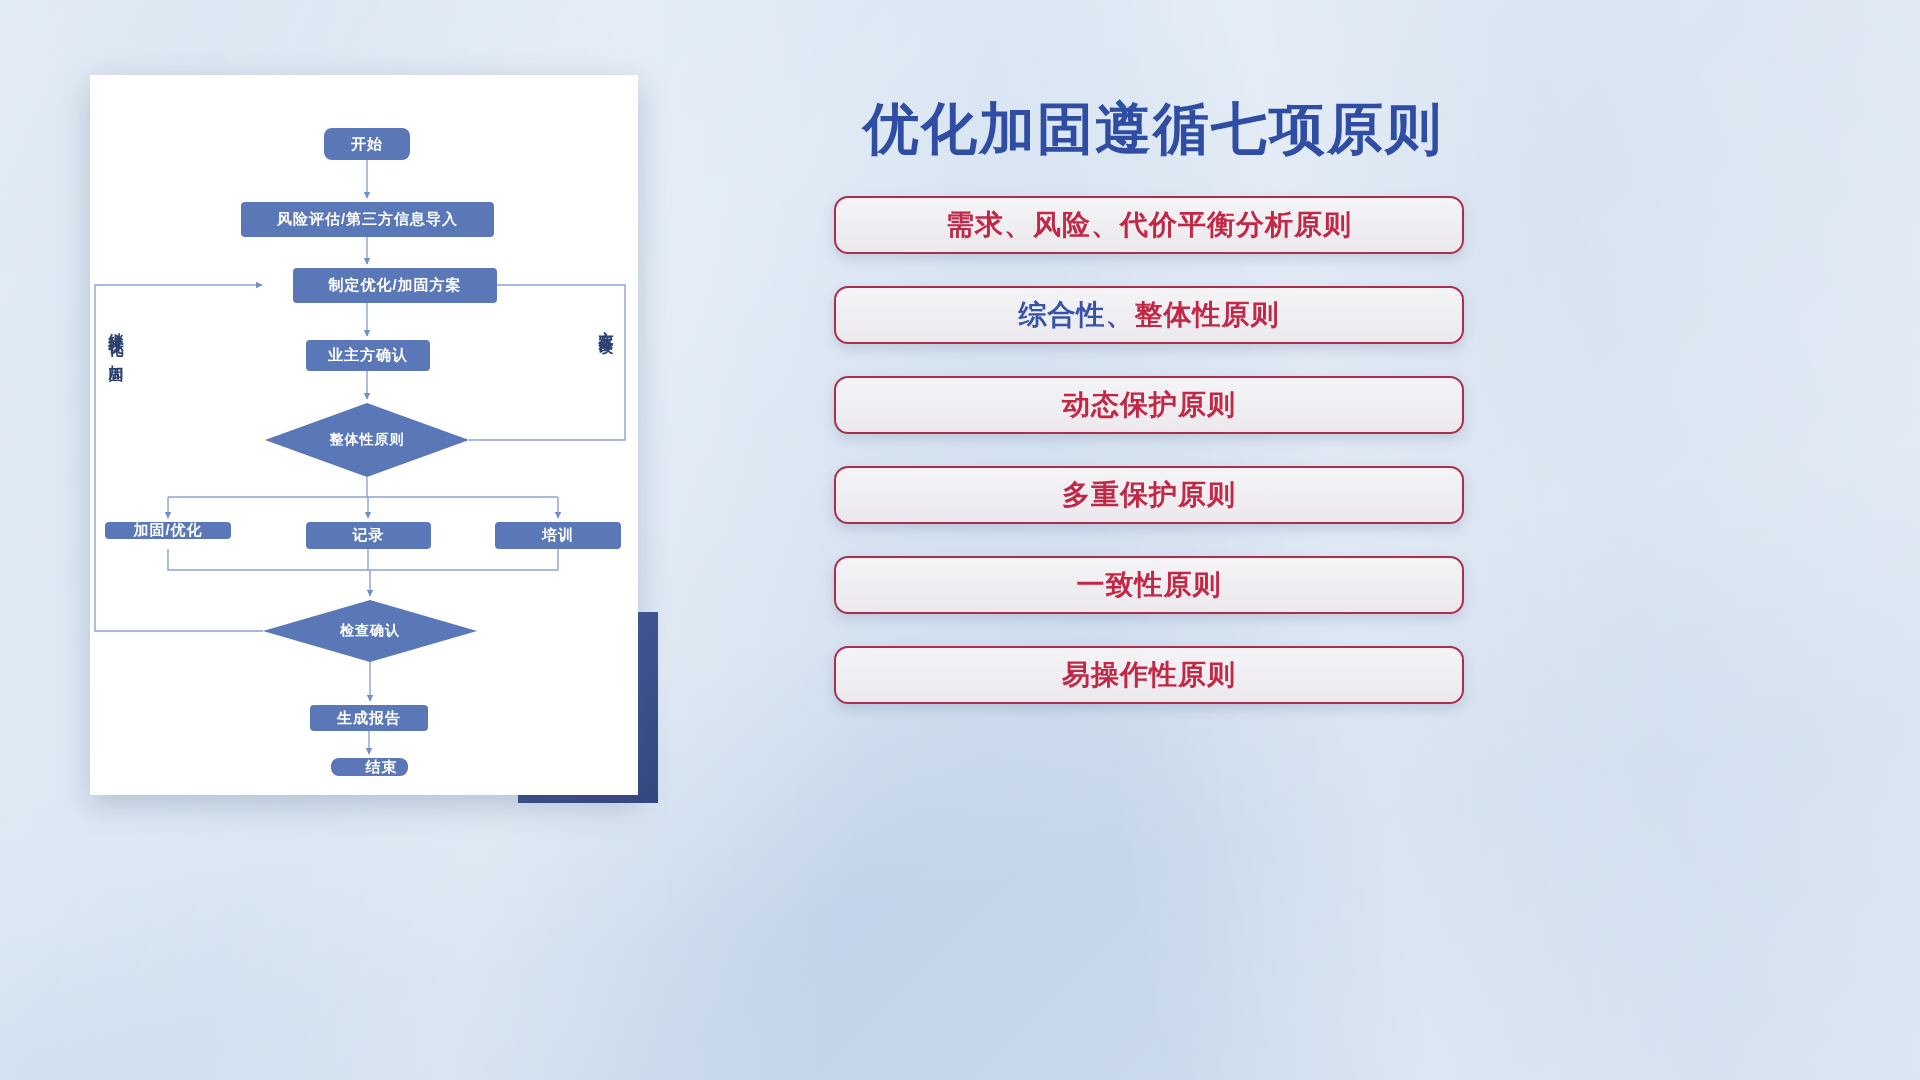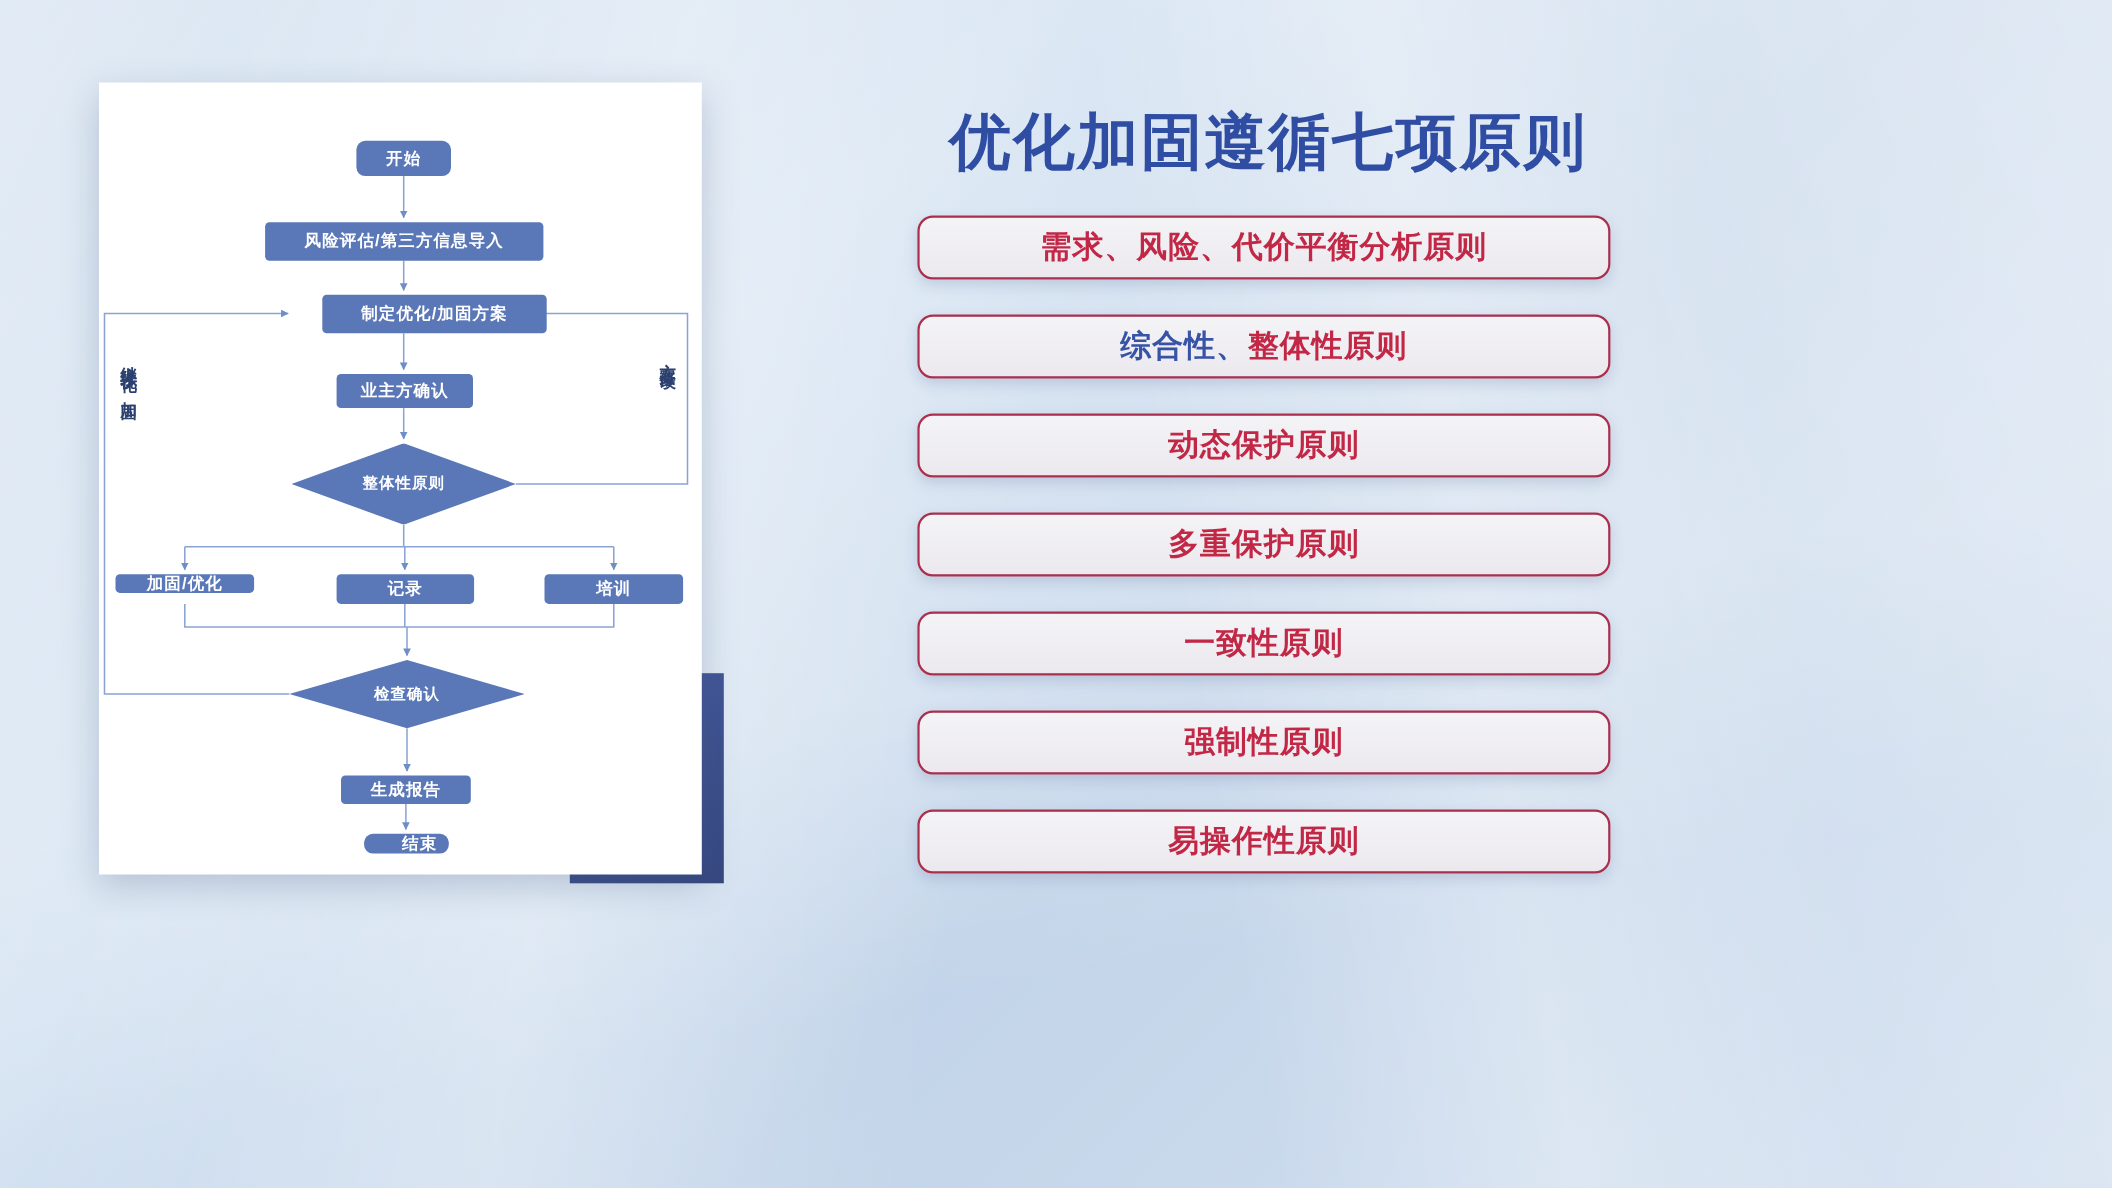--- a/index.html
+++ b/index.html
@@ -168,19 +168,15 @@
   <div class="principle">
     <span class="seg-blue"></span>
       <span class="seg-red">多重保护原则</span>
   </div>
   <div class="principle">
     <span class="seg-blue"></span>
       <span class="seg-red">一致性原则</span>
   </div>
   <div class="principle">
     <span class="seg-blue"></span>
-      <span class="seg-red">强制性原则</span>
-  </div>
-  <div class="principle">
-    <span class="seg-blue"></span>
       <span class="seg-red">易操作性原则</span>
   </div>
 </div>
 
 </body></html>

